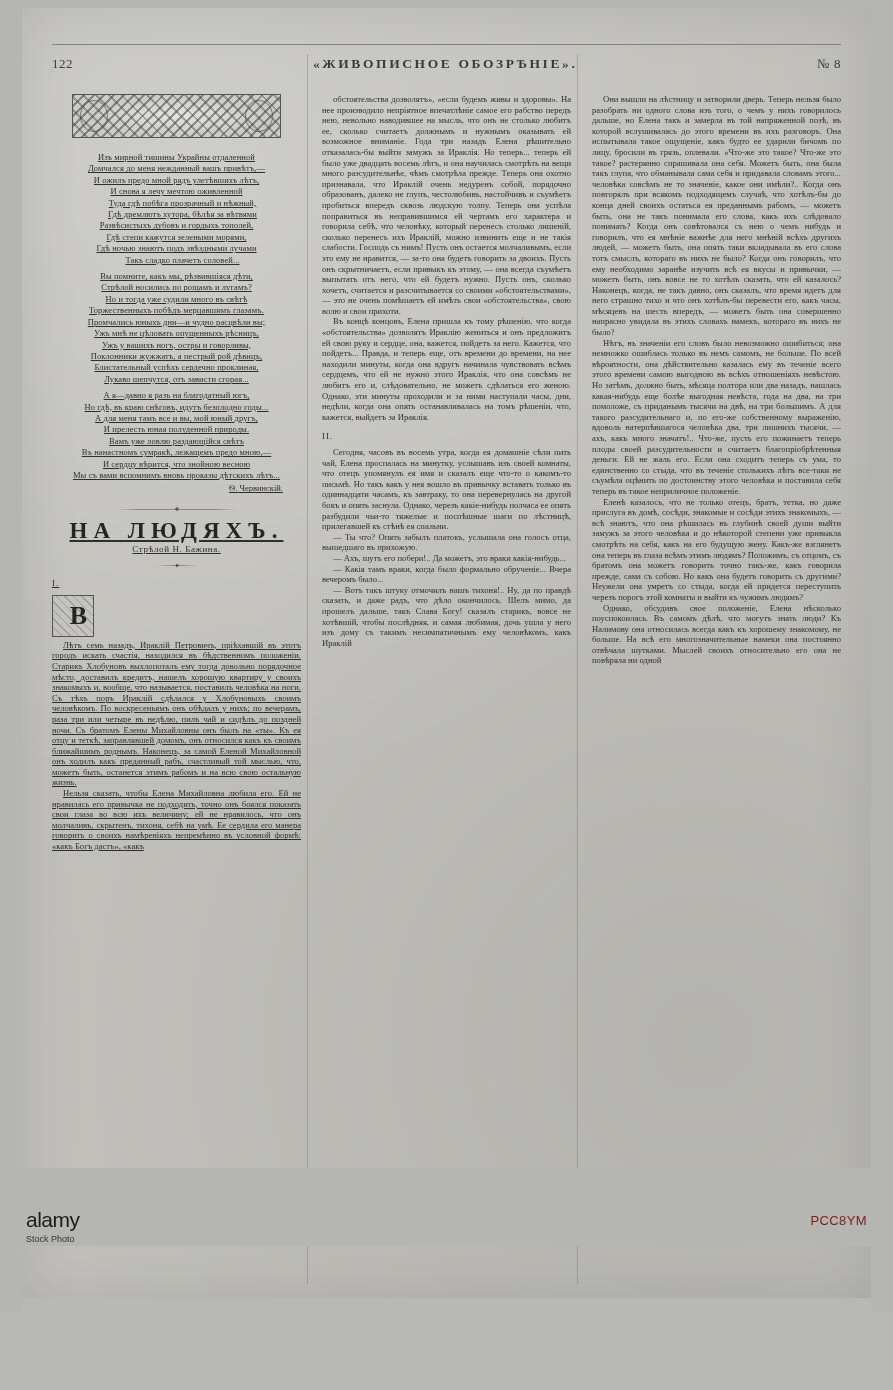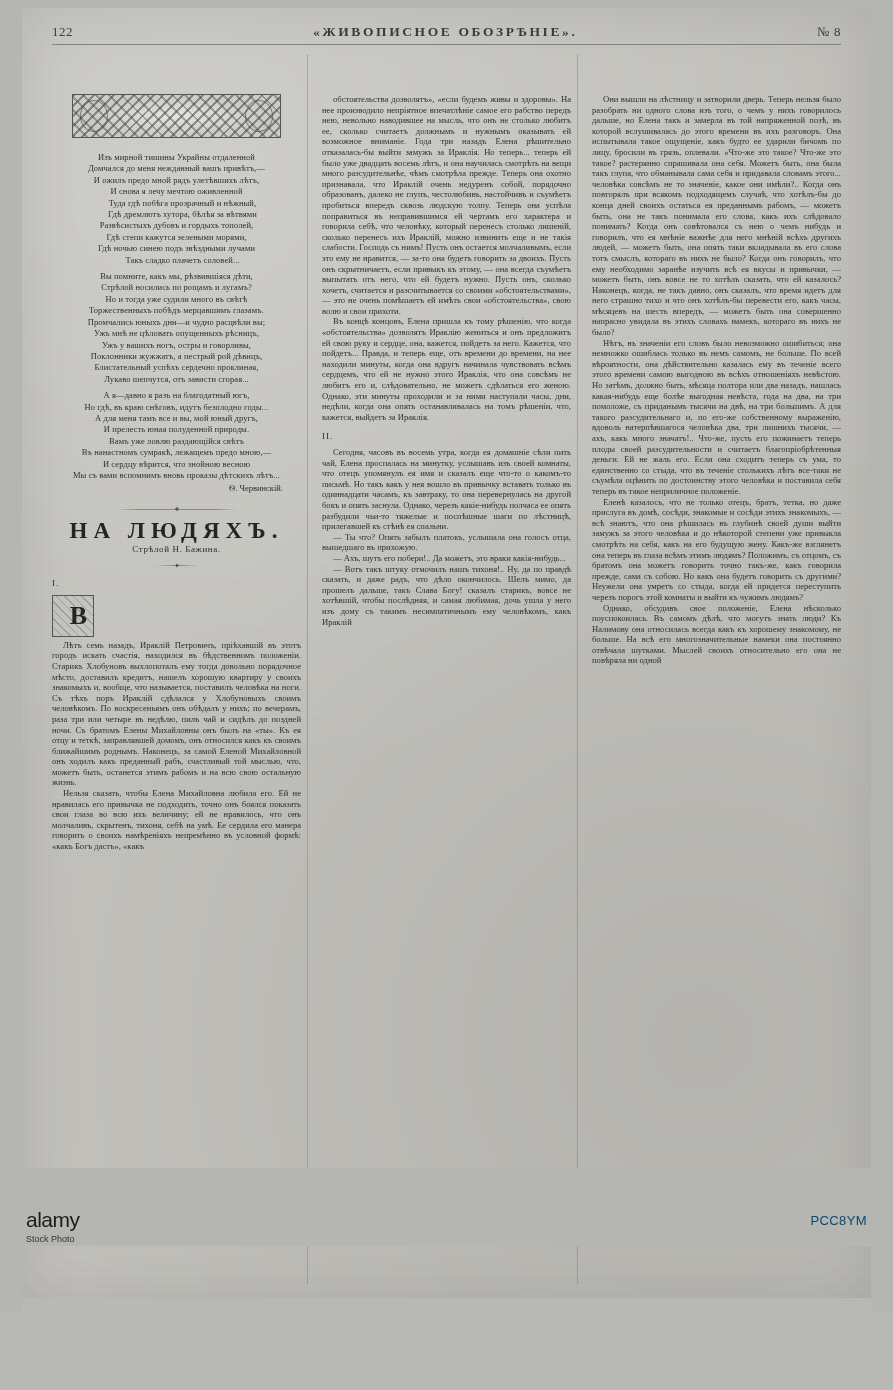--- a/index.html
+++ b/index.html
@@ -60,20 +60,21 @@
     justify-content: space-between;
     font-size: 12.5px;
     letter-spacing: .5px;
     color: #3a3a37;
   }
   #runhead .folio { font-size: 13px; }
   #runhead .title {
     font-size: 13.5px;
     letter-spacing: 2.6px;
     font-weight: bold;
+    margin-top: 32px;
   }
   #rule-top {
     position: absolute;
     left: 30px;
     top: 36px;
     width: 789px;
     height: 1px;
     background: #6d6d68;
     opacity: .75;
   }
@@ -85,21 +86,21 @@
     width: 249px;
     height: 1230px;
     overflow: hidden;
     font-size: 8.6px;
     line-height: 10.6px;
     text-align: justify;
     color: #2d2d2a;
     hyphens: auto;
     margin-top: 40px;
   }
-  #col1 { left: 30px; }
+  #col1 { left: 30px; text-decoration: underline; }
   #col2 { left: 300px; }
   #col3 { left: 570px; }
 
   .colrule {
     position: absolute;
     top: 46px;
     width: 1px;
     height: 1230px;
     background: #7b7b75;
     opacity: .45;
@@ -234,21 +235,21 @@
     font-weight: normal;
     color: #1b1b1b;
     letter-spacing: -.5px;
   }
   #footer-id {
     position: absolute;
     right: 26px;
     bottom: 18px;
     font-family: "Liberation Sans", sans-serif;
     font-size: 13px;
-    color: #0c4a6e;
+    color: #7f1d1d;
     letter-spacing: .4px;
   }
   #footer-caption {
     position: absolute;
     left: 26px;
     bottom: 2px;
     font-family: "Liberation Sans", sans-serif;
     font-size: 9px;
     color: #333;
   }
@@ -290,21 +291,21 @@
 
       <div class="poem">
         <div class="line">Изъ мирной тишины Украйны отдаленной</div>
         <div class="line">Домчался до меня нежданный вашъ привѣтъ,—</div>
         <div class="line">И ожилъ предо мной рядъ улетѣвшихъ лѣтъ,</div>
         <div class="line">И снова я лечу мечтою оживленной</div>
         <div class="line ind">Туда гдѣ побѣга прозрачный и нѣжный,</div>
         <div class="line ind">Гдѣ дремлютъ хутора, бѣлѣя за вѣтвями</div>
         <div class="line">Развѣсистыхъ дубовъ и гордыхъ тополей,</div>
         <div class="line">Гдѣ степи кажутся зелеными морями,</div>
-        <div class="line">Гдѣ ночью синею подъ звѣздными лучами</div>
+        <div class="line">Гдѣ ночью знаютъ подъ звѣздными лучами</div>
         <div class="line ind">Такъ сладко плачетъ соловей...</div>
         <div class="stanza-gap"></div>
         <div class="line">Вы помните, какъ мы, рѣзвившіяся дѣти,</div>
         <div class="line">Стрѣлой носились по рощамъ и лугамъ?</div>
         <div class="line">Но и тогда уже судили много въ свѣтѣ</div>
         <div class="line">Торжественныхъ побѣдъ мерцавшимъ глазамъ.</div>
         <div class="line">Промчались юныхъ дни—и чудно расцвѣли вы;</div>
         <div class="line">Ужъ мнѣ не цѣловать опущенныхъ рѣсницъ,</div>
         <div class="line">Ужъ у вашихъ ногъ, остры и говорливы,</div>
         <div class="line">Поклонники жужжатъ, а пестрый рой дѣвицъ,</div>
@@ -337,20 +338,21 @@
       <p>Нельзя сказать, чтобы Елена Михайловна любила его. Ей не нравилась его привычка не подходить, точно онъ боялся показать свои глаза во всю ихъ величину; ей не нравилось, что онъ молчаливъ, скрытенъ, тихоня, себѣ на умѣ. Ее сердила его манера говорить о своихъ намѣреніяхъ непремѣнно въ условной формѣ: «какъ Богъ дастъ», «какъ</p>
     </div>
 
     <div class="col" id="col2">
       <p>обстоятельства дозволятъ», «если будемъ живы и здоровы». На нее производило непріятное впечатлѣніе самое его рабство передъ нею, невольно наводившее на мысль, что онъ не столько любитъ ее, сколько считаетъ должнымъ и нужнымъ оказывать ей возможное вниманіе. Года три назадъ Елена рѣшительно отказалась-бы выйти замужъ за Ираклія. Но теперь... теперь ей было уже двадцать восемь лѣтъ, и она научилась смотрѣть на вещи много разсудительнѣе, чѣмъ смотрѣла прежде. Теперь она охотно признавала, что Ираклій очень недуренъ собой, порядочно образованъ, далеко не глупъ, честолюбивъ, настойчивъ и съумѣетъ пробиться впередъ сквозь людскую толпу. Теперь она успѣла поправиться въ неправившимся ей чертамъ его характера и говорила себѣ, что человѣку, который перенесъ столько лишеній, сколько перенесъ ихъ Ираклій, можно извинить еще и не такія слабости. Господь съ нимъ! Пусть онъ остается молчаливымъ, если это ему не нравится, — за-то она будетъ говорить за двоихъ. Пусть онъ скрытничаетъ, если привыкъ къ этому, — она всегда съумѣетъ выпытать отъ него, что ей будетъ нужно. Пусть онъ, сколько хочетъ, считается и разсчитывается со своими «обстоятельствами», — это не очень помѣшаетъ ей имѣть свои «обстоятельства», свою волю и свои прихоти.</p>
       <p>Въ концѣ концовъ, Елена пришла къ тому рѣшенію, что когда «обстоятельства» дозволятъ Ираклію жениться и онъ предложитъ ей свою руку и сердце, она, кажется, пойдетъ за него. Кажется, что пойдетъ... Правда, и теперь еще, отъ времени до времени, на нее находили минуты, когда она вдругъ начинала чувствовать всѣмъ сердцемъ, что ей не нужно этого Ираклія, что она совсѣмъ не любитъ его и, слѣдовательно, не можетъ сдѣлаться его женою. Однако, эти минуты проходили и за ними наступали часы, дни, недѣли, когда она опять останавливалась на томъ рѣшеніи, что, кажется, выйдетъ за Ираклія.</p>
       <div class="sect-num">II.</div>
       <p>Сегодня, часовъ въ восемь утра, когда ея домашніе сѣли пить чай, Елена проспалась на минутку, услышавъ изъ своей комнаты, что отецъ упомянулъ ея имя и сказалъ еще что-то о какомъ-то письмѣ. Но такъ какъ у нея вошло въ привычку вставать только въ одиннадцати часамъ, къ завтраку, то она перевернулась на другой бокъ и опять заснула. Однако, черезъ какіе-нибудь полчаса ее опять разбудили чьи-то тяжелые и поспѣшные шаги по лѣстницѣ, прилегавшей къ стѣнѣ ея спальни.</p>
       <p>— Ты что? Опять забылъ платокъ, услышала она голосъ отца, вышедшаго въ прихожую.</p>
       <p>— Ахъ, шутъ его побери!.. Да можетъ, это враки какія-нибудь...</p>
+      <p>— Какія тамъ враки, когда было формально обрученіе... Вчера вечеромъ было...</p>
       <p>— Вотъ такъ штуку отмочилъ нашъ тихоня!.. Ну, да по правдѣ сказать, и даже радъ, что дѣло окончилось. Шелъ мимо, да прошелъ дальше, такъ Слава Богу! сказалъ старикъ, вовсе не хотѣвшій, чтобы послѣдняя, и самая любимая, дочь ушла у него изъ дому съ такимъ несимпатичнымъ ему человѣкомъ, какъ Ираклій</p>
     </div>
 
     <div class="col" id="col3">
       <p>Они вышли на лѣстницу и затворили дверь. Теперь нельзя было разобрать ни одного слова изъ того, о чемъ у нихъ говорилось дальше, но Елена такъ и замерла въ той напряженной позѣ, въ которой вслушивалась до этого времени въ ихъ разговоръ. Она испытывала такое ощущеніе, какъ будто ее ударили бичомъ по лицу, бросили въ грязь, оплевали. «Что-же это такое? Что-же это такое? растерянно спрашивала она себя. Можетъ быть, она была такъ глупа, что обманывала сама себя и придавала словамъ этого... человѣка совсѣмъ не то значеніе, какое они имѣли?.. Когда онъ повторялъ при всякомъ подходящемъ случаѣ, что хотѣлъ-бы до конца дней своихъ остаться ея преданнымъ рабомъ, — можетъ быть, она не такъ понимала его слова, какъ ихъ слѣдовало понимать? Когда онъ совѣтовался съ нею о чемъ нибудь и говорилъ, что ея мнѣніе важнѣе для него мнѣній всѣхъ другихъ людей, — можетъ быть, она опять таки вкладывала въ его слова тотъ смыслъ, котораго въ нихъ не было? Когда онъ говорилъ, что ему необходимо заранѣе изучить всѣ ея вкусы и привычки, — можетъ быть, онъ вовсе не то хотѣлъ сказать, что ей казалось? Наконецъ, когда, не такъ давно, онъ сказалъ, что время идетъ для него страшно тихо и что онъ хотѣлъ-бы перевести его, какъ часы, мѣсяцевъ на шесть впередъ, — можетъ быть она совершенно напрасно увидала въ этихъ словахъ намекъ, котораго въ нихъ не было?</p>
       <p>Нѣтъ, въ значеніи его словъ было невозможно ошибиться; она немножко ошиблась только въ немъ самомъ, не больше. По всей вѣроятности, она дѣйствительно казалась ему въ теченіе всего этого времени самою выгодною въ всѣхъ отношеніяхъ невѣстою. Но затѣмъ, должно быть, мѣсяца полтора или два назадъ, нашлась какая-нибудь еще болѣе выгодная невѣста, года на два, на три помоложе, съ приданымъ тысячи на двѣ, на три большимъ. А для такого разсудительнаго и, по его-же собственному выраженію, вдоволь натерпѣвшагося человѣка два, три лишнихъ тысячи, — ахъ, какъ много значатъ!.. Что-же, пусть его пожинаетъ теперь плоды своей разсудительности и считаетъ благопріобрѣтенныя деньги. Ей не жаль его. Если она сходитъ теперь съ ума, то единственно со стыда, что въ теченіе столькихъ лѣтъ все-таки не съумѣла оцѣнить по достоинству этого человѣка и поставила себя теперь въ такое неприличное положеніе.</p>
       <p>Еленѣ казалось, что не только отецъ, братъ, тетка, но даже прислуга въ домѣ, сосѣди, знакомые и сосѣди этихъ знакомыхъ, — всѣ знаютъ, что она рѣшилась въ глубинѣ своей души выйти замужъ за этого человѣка и до нѣкоторой степени уже привыкла смотрѣть на себя, какъ на его будущую жену. Какъ-же взглянетъ она теперь въ глаза всѣмъ этимъ людямъ? Положимъ, съ отцомъ, съ братомъ она можетъ говорить точно такъ-же, какъ говорила прежде, сама съ собою. Но какъ она будетъ говорить съ другими? Неужели она умретъ со стыда, когда ей придется переступить черезъ порогъ этой комнаты и выйти къ чужимъ людямъ?</p>
       <p>Однако, обсудивъ свое положеніе, Елена нѣсколько поуспокоилась. Въ самомъ дѣлѣ, что могутъ знать люди? Къ Налимову она относилась всегда какъ къ хорошему знакомому, не больше. На всѣ его многозначительные намеки она постоянно отвѣчала шутками. Мыслей своихъ относительно его она не повѣряла ни одной</p>
     </div>
 

